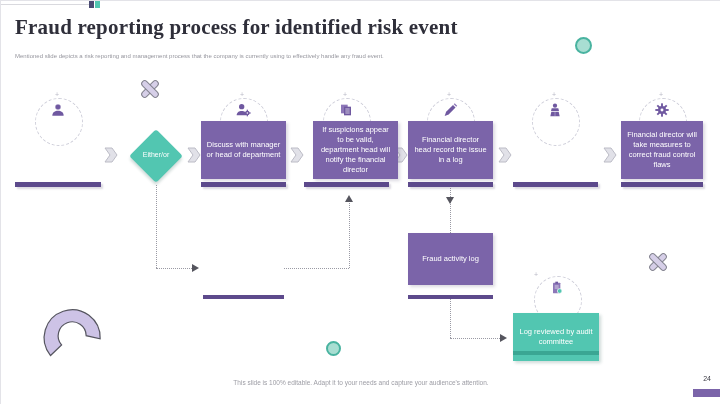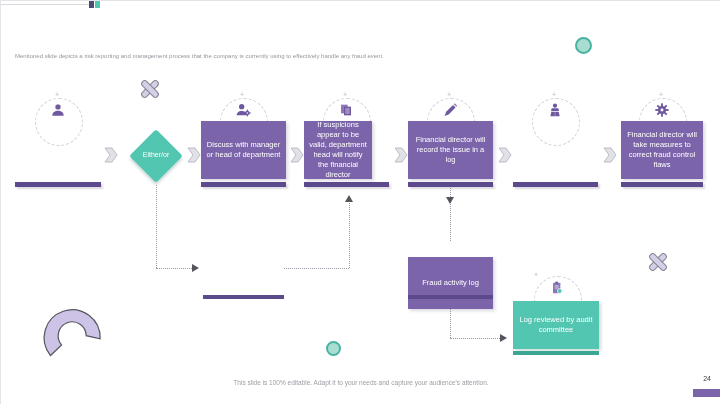--- a/index.html
+++ b/index.html
@@ -51,20 +51,21 @@
   .page-bar{position:absolute;right:0;top:388px;width:28px;height:8px;background:#7b64a9;}
 </style>
 </head>
 <body>
 
 <div class="slide">
 
   <div class="top-line"></div>
   <div class="top-bar-purple"></div>
   <div class="top-bar-teal"></div>
+  <div class="title">Fraud reporting process for identified risk event</div>
   <div class="subtitle">Mentioned slide depicts a risk reporting and management process that the company is currently using to effectively handle any fraud event.</div>
 
   <div class="arc" style="left:34px;top:97px"></div>
   <div class="arc" style="left:219px;top:97px"></div>
   <div class="arc" style="left:322px;top:97px"></div>
   <div class="arc" style="left:426px;top:97px"></div>
   <div class="arc" style="left:531px;top:97px"></div>
   <div class="arc" style="left:638px;top:97px"></div>
   <div class="arc" style="left:533px;top:275px"></div>
   <div class="arc-plus" style="left:54px;top:90px">+</div>
@@ -140,24 +141,24 @@
   </svg>
 
   <div class="step-bar" style="left:14px;width:86px"></div>
 
   <div class="diamond"></div>
   <div class="diamond-label">Either/or</div>
 
   <div class="step" style="left:200px;width:85px">Discuss with manager or head of department</div>
   <div class="step-bar" style="left:200px;width:85px"></div>
 
-  <div class="step" style="left:303px;width:68px">If suspicions appear to be valid, department head will notify the financial director</div>
+  <div class="step" style="left:312px;width:85px">If suspicions appear to be valid, department head will notify the financial director</div>
   <div class="step-bar" style="left:303px;width:85px"></div>
 
-  <div class="step" style="left:407px;width:85px">Financial director will record the issue in a log</div>
+  <div class="step" style="left:407px;width:85px">Financial director head record the issue in a log</div>
   <div class="step-bar" style="left:407px;width:85px"></div>
 
   <div class="step-bar" style="left:512px;width:85px"></div>
 
   <div class="step" style="left:620px;width:82px">Financial director will take measures to correct fraud control flaws</div>
   <div class="step-bar" style="left:620px;width:82px"></div>
 
   <svg class="chev" style="left:103px" width="14" height="16" viewBox="0 0 14 16">
       <path d="M1 1h7l5 7-5 7H1l5-7z" fill="#e1e1e8" stroke="#bcbcc6" stroke-width="1"></path>
     </svg>
@@ -172,24 +173,24 @@
     </svg>
   <svg class="chev" style="left:497px" width="14" height="16" viewBox="0 0 14 16">
       <path d="M1 1h7l5 7-5 7H1l5-7z" fill="#e1e1e8" stroke="#bcbcc6" stroke-width="1"></path>
     </svg>
   <svg class="chev" style="left:602px" width="14" height="16" viewBox="0 0 14 16">
       <path d="M1 1h7l5 7-5 7H1l5-7z" fill="#e1e1e8" stroke="#bcbcc6" stroke-width="1"></path>
     </svg>
 
   <div class="subbox-bar" style="left:202px;top:294px;width:81px"></div>
 
-  <div class="subbox" style="left:407px;top:256px;width:85px;height:52px">Fraud activity log</div>
+  <div class="subbox" style="left:407px;top:232px;width:85px;height:52px">Fraud activity log</div>
   <div class="subbox-bar" style="left:407px;top:294px;width:85px"></div>
 
-  <div class="subbox teal-box" style="left:512px;top:300px;width:86px;height:48px">Log reviewed by audit committee</div>
+  <div class="subbox teal-box" style="left:512px;top:312px;width:86px;height:48px">Log reviewed by audit committee</div>
   <div class="subbox-bar teal-bar" style="left:512px;top:350px;width:86px"></div>
 
   <div class="dot-v" style="left:155px;top:184px;height:83px"></div>
   <div class="dot-h" style="left:155px;top:267px;width:38px"></div>
   <div class="ah ah-right" style="left:191px;top:263px"></div>
 
   <div class="dot-h" style="left:283px;top:267px;width:65px"></div>
   <div class="dot-v" style="left:348px;top:202px;height:65px"></div>
   <div class="ah ah-up" style="left:344px;top:194px"></div>
 

